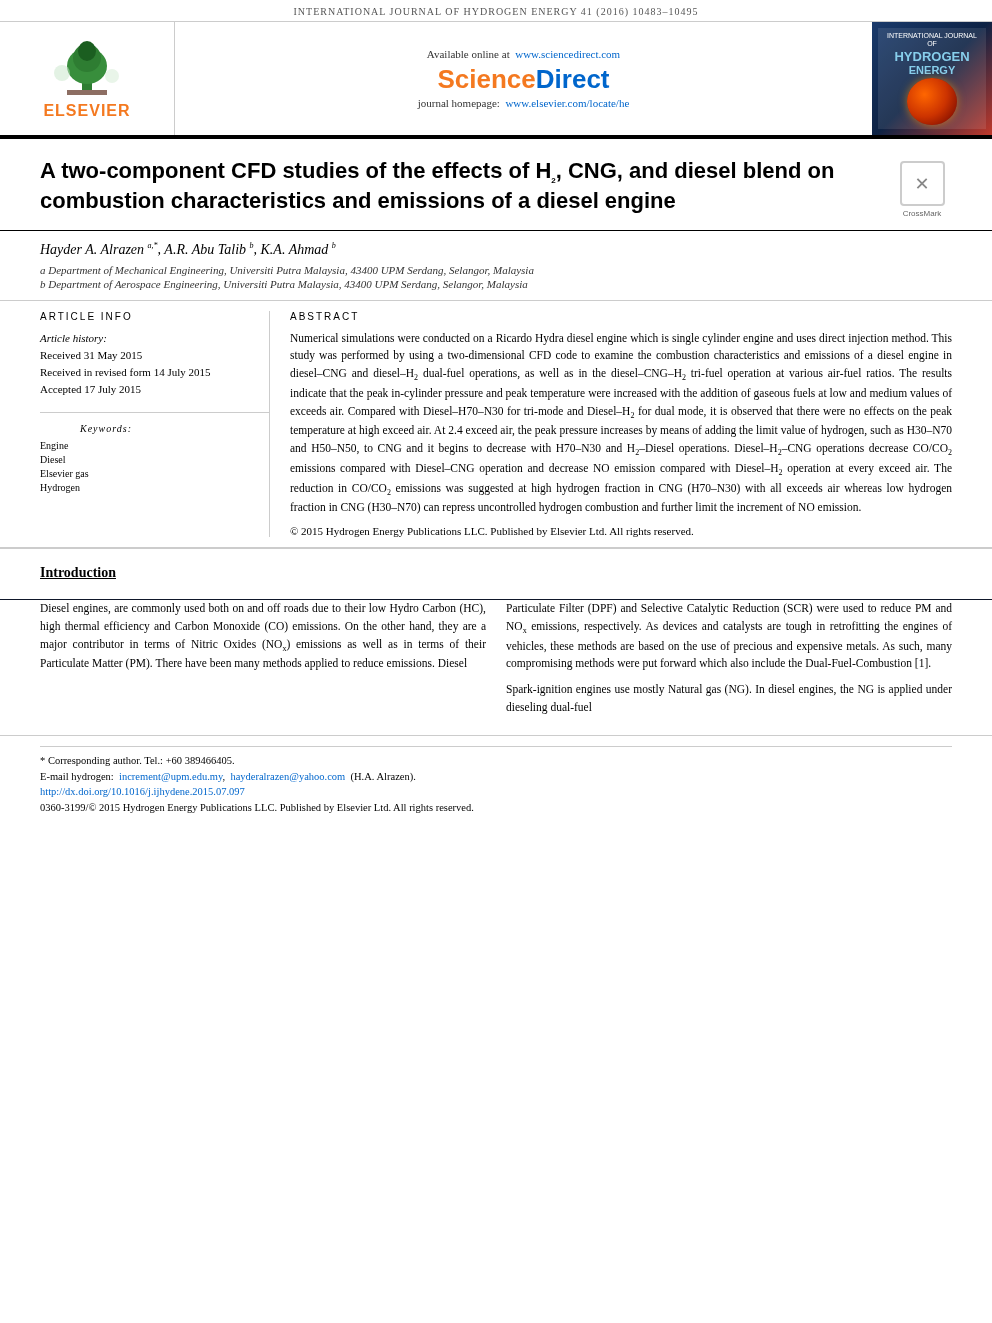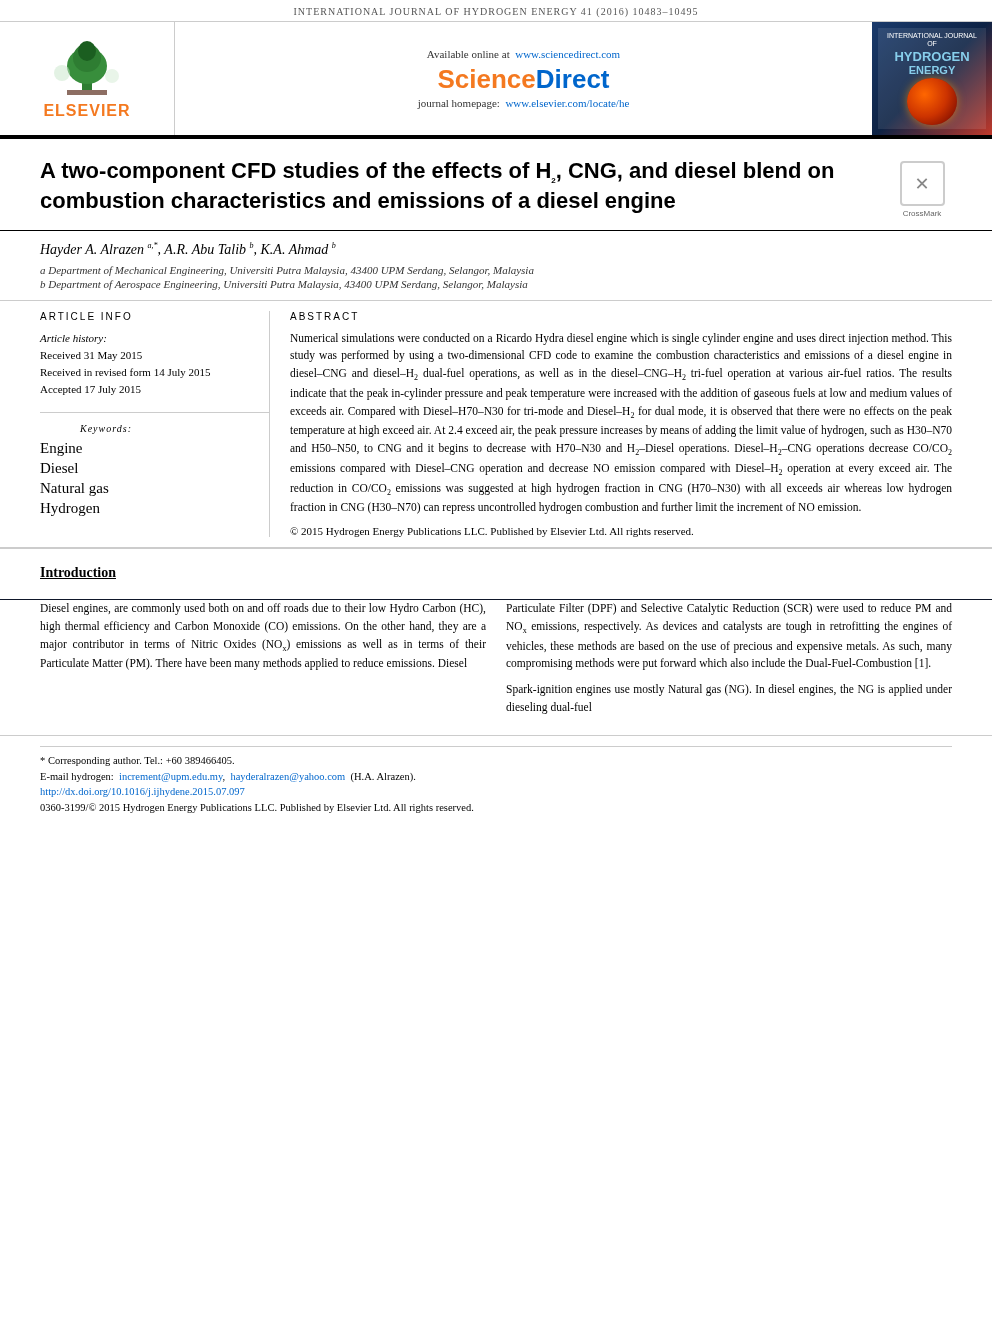--- a/index.html
+++ b/index.html
@@ -217,21 +217,21 @@
       padding-top: 10px;
     }
     .keywords-title {
       font-size: 10px;
       letter-spacing: 1px;
       font-style: italic;
       margin-bottom: 6px;
       margin-left: 40px;
     }
     .keyword-item {
-      font-size: 15px;
+      font-size: 10px;
       margin-bottom: 3px;
     }
     .abstract-col {
       flex: 1;
     }
     .abstract-title {
       font-size: 10px;
       letter-spacing: 2px;
       text-transform: uppercase;
       font-family: Arial, sans-serif;
@@ -376,21 +376,21 @@
     <div class="section-title">ARTICLE INFO</div>
     <div class="history-title">Article history:</div>
     <div class="history-item">Received 31 May 2015</div>
     <div class="history-item">Received in revised form 14 July 2015</div>
     <div class="history-item">Accepted 17 July 2015</div>
 
     <div class="keywords-section">
       <div class="keywords-title">Keywords:</div>
       <div class="keyword-item">Engine</div>
       <div class="keyword-item">Diesel</div>
-      <div class="keyword-item">Natural gas</div>
+      <div class="keyword-item">Elsevier gas</div>
       <div class="keyword-item">Hydrogen</div>
     </div>
   </div>
 
   <div class="abstract-col">
     <div class="abstract-title">ABSTRACT</div>
     <div class="abstract-text">
       Numerical simulations were conducted on a Ricardo Hydra diesel engine which is single cylinder engine and uses direct injection method. This study was performed by using a two-dimensional CFD code to examine the combustion characteristics and emissions of a diesel engine in diesel–CNG and diesel–H<sub>2</sub> dual-fuel operations, as well as in the diesel–CNG–H<sub>2</sub> tri-fuel operation at various air-fuel ratios. The results indicate that the peak in-cylinder pressure and peak temperature were increased with the addition of gaseous fuels at low and medium values of exceeds air. Compared with Diesel–H70–N30 for tri-mode and Diesel–H<sub>2</sub> for dual mode, it is observed that there were no effects on the peak temperature at high exceed air. At 2.4 exceed air, the peak pressure increases by means of adding the limit value of hydrogen, such as H30–N70 and H50–N50, to CNG and it begins to decrease with H70–N30 and H<sub>2</sub>–Diesel operations. Diesel–H<sub>2</sub>–CNG operations decrease CO/CO<sub>2</sub> emissions compared with Diesel–CNG operation and decrease NO emission compared with Diesel–H<sub>2</sub> operation at every exceed air. The reduction in CO/CO<sub>2</sub> emissions was suggested at high hydrogen fraction in CNG (H70–N30) with all exceeds air whereas low hydrogen fraction in CNG (H30–N70) can repress uncontrolled hydrogen combustion and further limit the increment of NO emission.
     </div>
     <div class="copyright-line">© 2015 Hydrogen Energy Publications LLC. Published by Elsevier Ltd. All rights reserved.</div>

